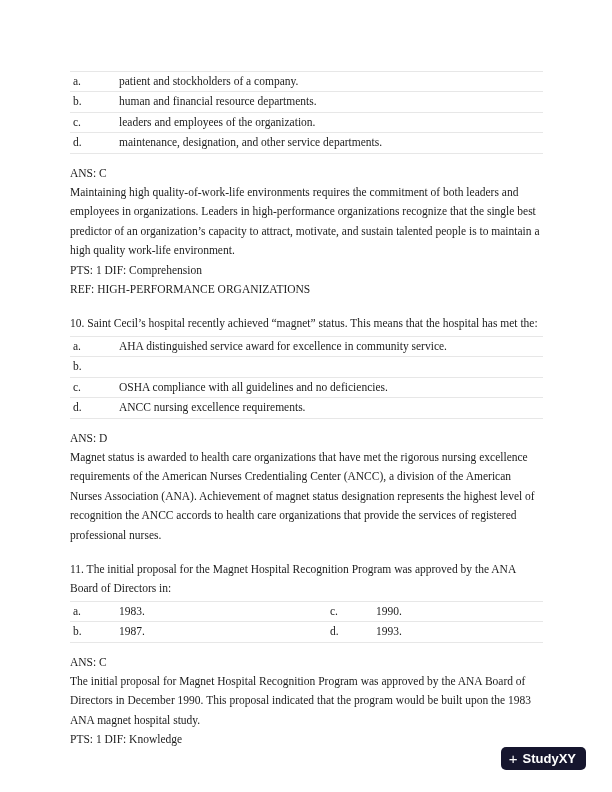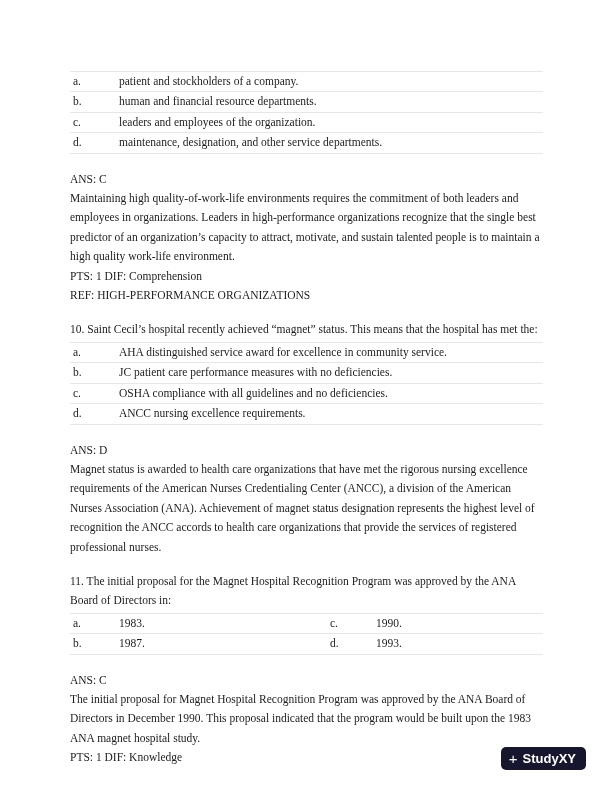--- a/index.html
+++ b/index.html
@@ -10,21 +10,21 @@
     color: #1c1c1c;
     overflow: hidden;
   }
   .page { position: relative; width: 612px; height: 792px; background: #ffffff; }
   .content {
     position: absolute; left: 70px; top: 71px; width: 473px;
     font-size: 11.5px; line-height: 19.4px;
   }
   p { margin: 0; }
   .para { text-align: left; }
-  .ans { margin-top: 16px; }
+  .ans { margin-top: 10px; }
   .opt-table { width: 100%; border-bottom: 1px solid #e7e7e7; }
   .opt-row {
     display: flex; align-items: center;
     border-top: 1px solid #e7e7e7;
     min-height: 19px; padding: 0;
   }
   .opt-letter { width: 46px; padding-left: 3px; flex: 0 0 46px; }
   .opt-text { flex: 1; }
   .opt-letter2 { width: 46px; flex: 0 0 46px; }
   .opt-text-l { width: 211px; flex: 0 0 211px; }
@@ -77,21 +77,20 @@
 
     <p class="para stem">10. Saint Cecil’s hospital recently achieved “magnet” status. This means that the hospital has met the:</p>
 
     <div class="opt-table after-table">
       <div class="opt-row">
         <span class="opt-letter">a.</span>
         <span class="opt-text">AHA distinguished service award for excellence in community service.</span>
       </div>
       <div class="opt-row">
         <span class="opt-letter">b.</span>
-        <span class="opt-text">JC patient care performance measures with no deficiencies.</span>
       </div>
       <div class="opt-row">
         <span class="opt-letter">c.</span>
         <span class="opt-text">OSHA compliance with all guidelines and no deficiencies.</span>
       </div>
       <div class="opt-row">
         <span class="opt-letter">d.</span>
         <span class="opt-text">ANCC nursing excellence requirements.</span>
       </div>
     </div>

